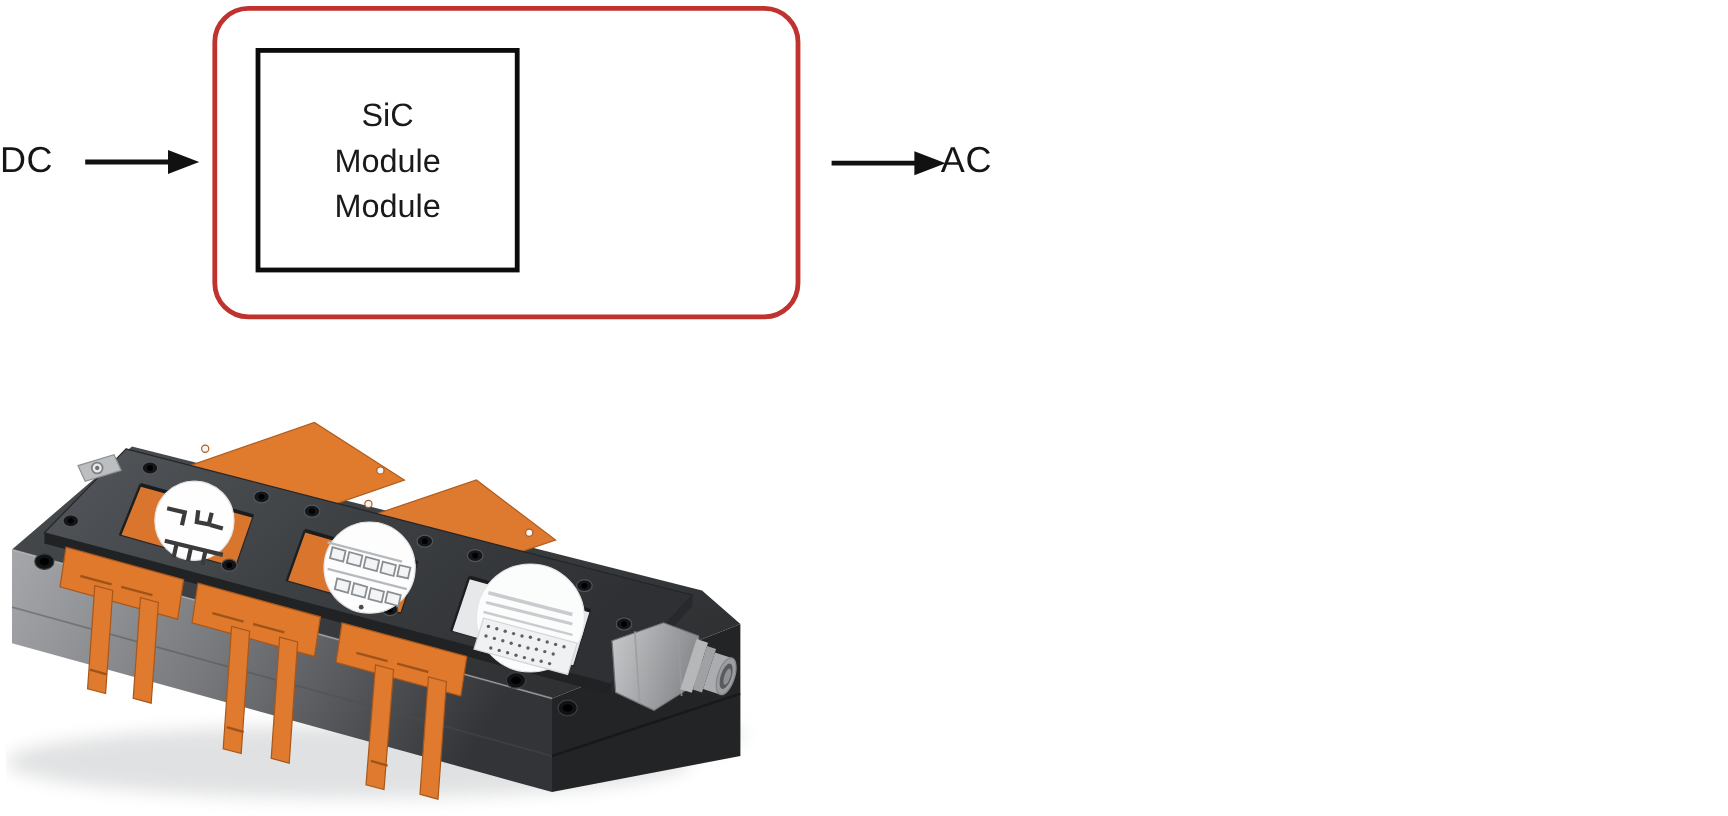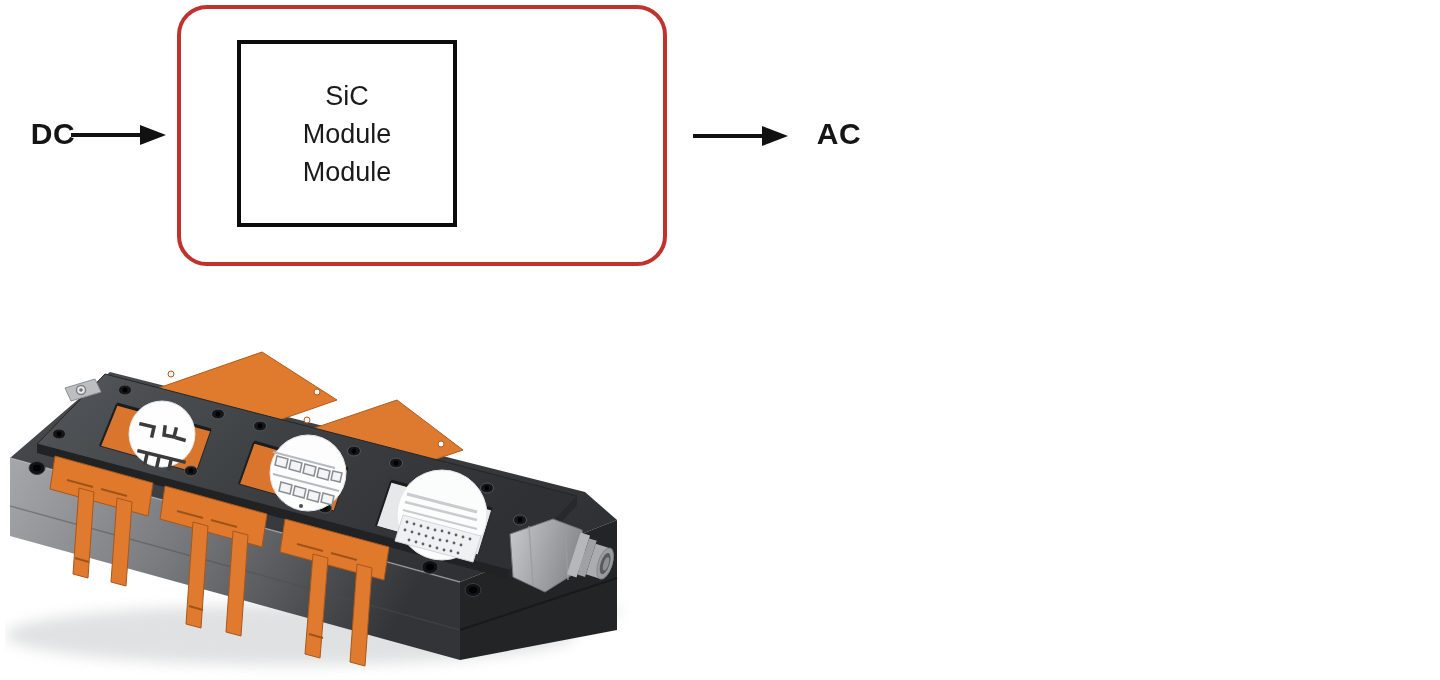--- a/index.html
+++ b/index.html
@@ -1,27 +1,27 @@
 <!DOCTYPE html>
 <html><head>
 <meta charset="utf-8">
 <style>
   html,body{margin:0;padding:0;background:#ffffff;}
   .stage{
     position:relative;width:1440px;height:680px;background:#ffffff;overflow:hidden;
     font-family:"Liberation Sans","DejaVu Sans",sans-serif;color:#151515;
   }
   .abs{position:absolute;}
-  .io-label{font-size:30px;font-weight:700;letter-spacing:.5px;text-align:center;margin-left:26px;}
+  .io-label{font-size:30px;font-weight:400;letter-spacing:.5px;}
   .red-frame{
     border:4px solid #c0322e;border-radius:30px;background:#ffffff;
   }
   .black-box{
     border:4px solid #0c0c0c;background:#ffffff;display:flex;flex-direction:column;
-    align-items:center;justify-content:center;text-align:center;margin-left:24px;
+    align-items:center;justify-content:center;text-align:center;
   }
   .block-text{font-size:27px;line-height:38px;color:#1a1a1a;font-weight:500;text-align:center;}
   .arrow-svg{display:block;}
 </style>
 </head>
 <body>
 
 <div class="stage">
 
   <div class="abs io-label" style="left:0px;top:117px;width:54px;">DC</div>

